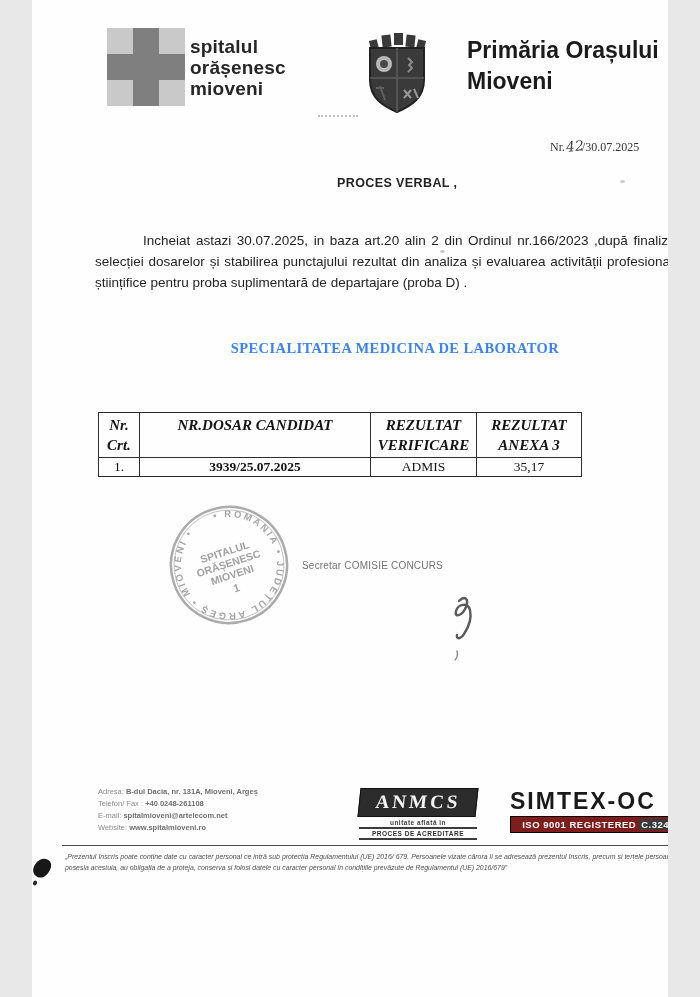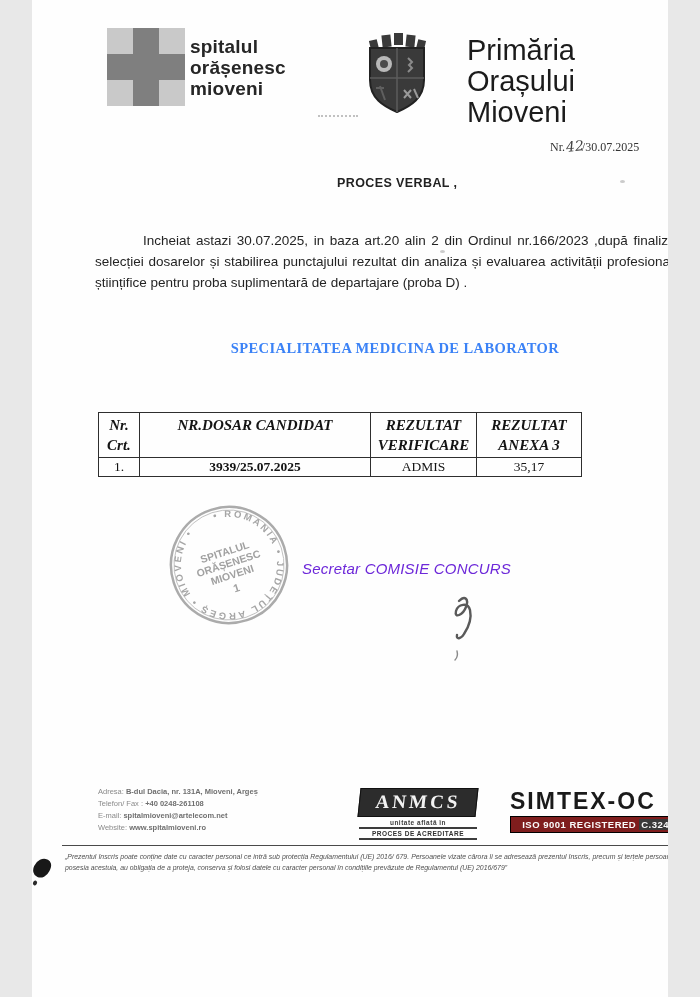--- a/index.html
+++ b/index.html
@@ -15,21 +15,21 @@
     display:grid; grid-template-columns:repeat(3,1fr); grid-template-rows:repeat(3,1fr); }
   .cross-logo .cell { width:100%; height:100%; }
   .cell.light { background:#c9c9c9; }
   .cell.dark  { background:#7f7f7f; }
   .hospital-name { position:absolute; left:158px; top:36px;
     font-weight:bold; font-size:19px; line-height:21px; letter-spacing:0.2px; color:#262626; }
   .coat-of-arms { position:absolute; left:326px; top:28px; }
   .smudge-under-shield { position:absolute; left:286px; top:113px; width:40px; height:4px;
     border-bottom:2px dotted #9a9a9a; opacity:0.6; }
   .cityhall-name { position:absolute; left:435px; top:35px;
-    font-weight:normal; font-size:29px; line-height:31px; color:#1b1b1b; }
+    font-weight:bold; font-size:23px; line-height:31px; color:#1b1b1b; }
 
   
   .ref-line { position:absolute; left:518px; top:138px; font-family:"Liberation Serif", serif;
     font-size:12px; color:#333; white-space:nowrap; }
   .ref-line .hand { font-family:"DejaVu Serif", serif; font-style:italic; font-size:14px;
     display:inline-block; transform:rotate(-6deg); color:#444; margin:0 -2px 0 1px; }
 
   
   .doc-title { position:absolute; left:305px; top:176px; font-size:12.5px; font-weight:bold;
     letter-spacing:0.4px; color:#222;text-align:center; }
@@ -43,22 +43,22 @@
   .result-table { position:absolute; left:66px; top:412px; border-collapse:collapse;
     font-family:"Liberation Serif", serif; color:#141414; }
   .result-table th, .result-table td { border:1.6px solid #2e2e2e; text-align:center; vertical-align:top; }
   .result-table th { font-style:italic; font-weight:bold; font-size:15px; line-height:20px; padding:2px 4px; }
   .result-table td { font-size:13.5px; padding:1px 4px; }
   .col-nr { width:41px; } .col-dosar { width:231px; } .col-verif { width:106px; } .col-anexa { width:105px; }
   .cell-dosar { font-weight:bold; }
 
   
   .stamp { position:absolute; left:135px; top:503px; opacity:0.8; transform:rotate(-18deg); }
-  .secretary-label { position:absolute; left:270px; top:560px; font-size:15px; color:#6d28d9;
-    letter-spacing:0.2px;font-style:italic; }
+  .secretary-label { position:absolute; left:270px; top:560px; font-size:10px; color:#737373;
+    letter-spacing:0.2px; }
   .signature-mark { position:absolute; left:405px; top:593px; }
 
   
   .contact-block { position:absolute; left:66px; top:786px; font-size:7.5px; line-height:12px; color:#8a8a8a; }
   .contact-block .val { font-weight:bold; color:#6f6f6f; }
   .anmcs { position:absolute; left:327px; top:788px; width:118px; text-align:center; }
   .anmcs-bar { background:#2c2c2c; color:#f2f2f2; font-family:"Liberation Serif", serif;
     font-weight:bold; font-size:19px; letter-spacing:3px; padding:2px 0 3px;
     transform:skewX(-6deg); border:1px solid #111; }
   .anmcs-sub1 { margin-top:2px; font-size:6.5px; font-weight:bold; color:#3c3c3c; letter-spacing:0.5px; }

